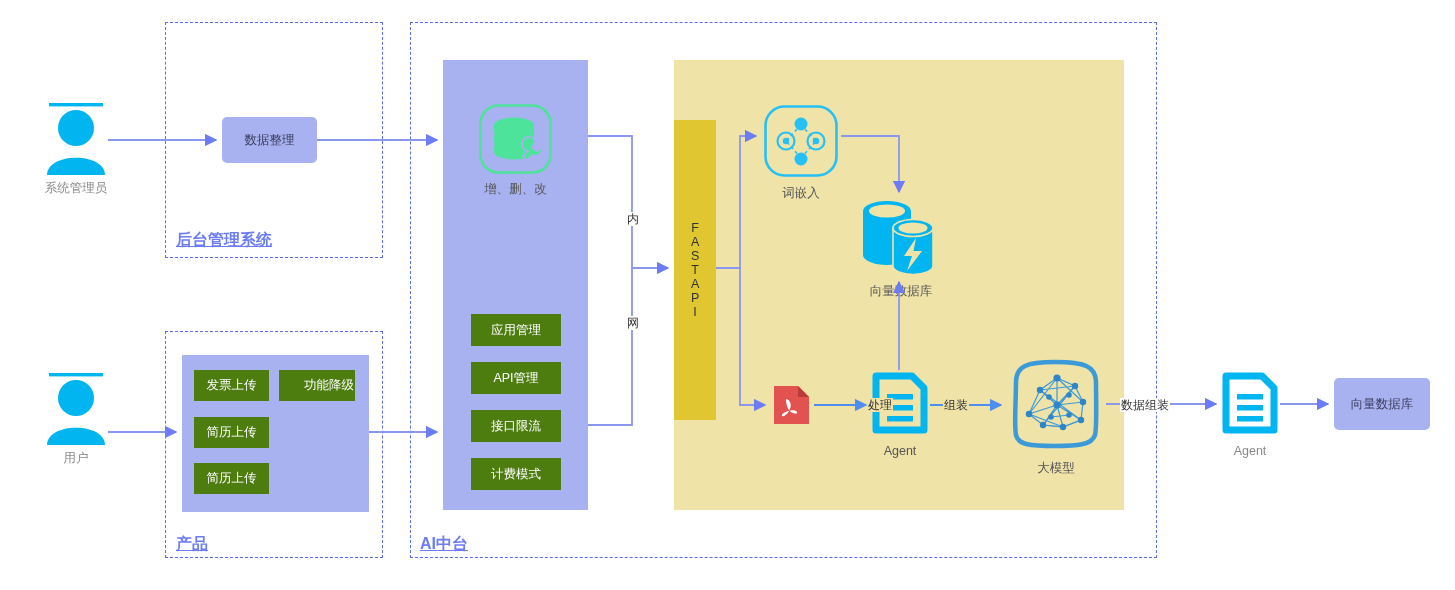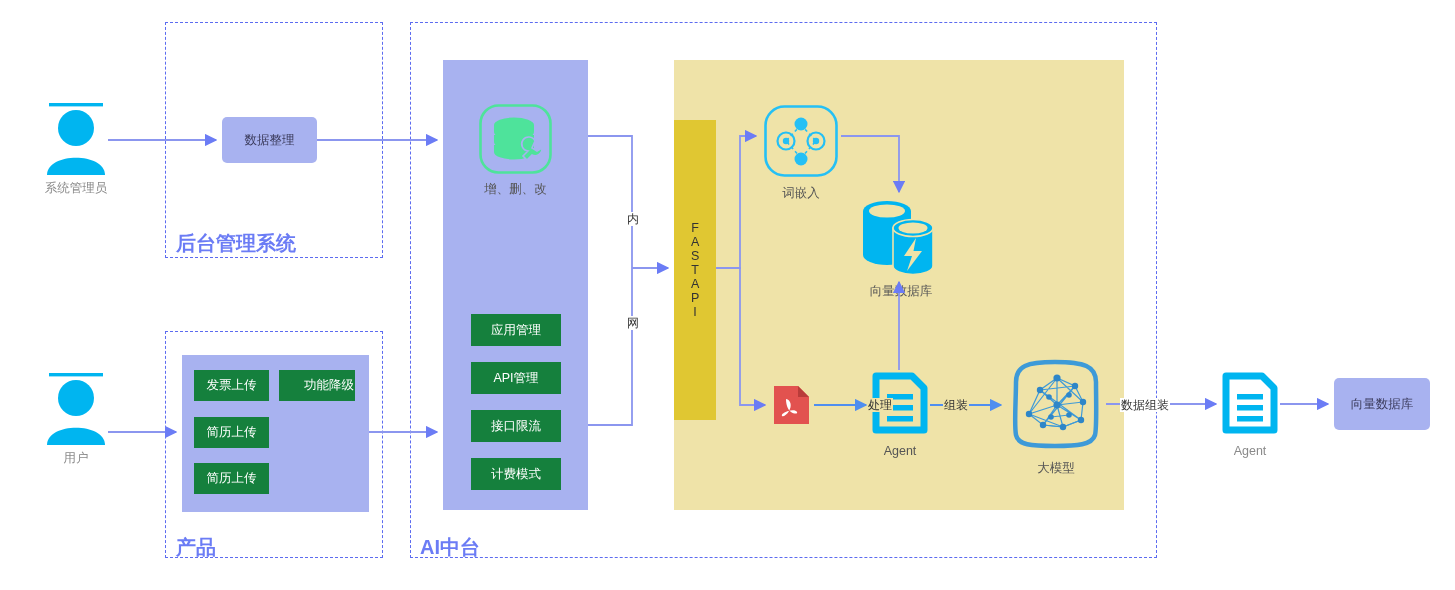--- a/index.html
+++ b/index.html
@@ -3,25 +3,25 @@
 <meta charset="utf-8">
 <style>
   html,body{margin:0;padding:0;background:#ffffff;}
   body{width:1455px;height:590px;position:relative;overflow:hidden;
        font-family:"Liberation Sans","DejaVu Sans",sans-serif;}
   .stage{position:absolute;left:0;top:0;width:1455px;height:590px;}
   svg.layer{position:absolute;left:0;top:0;width:1455px;height:590px;overflow:visible;}
 
   
   .group{position:absolute;background:#ffffff;border:1.6px dashed #5c6bf0;box-sizing:border-box;}
-  .group-label{position:absolute;font-size:20px;font-weight:bold;color:#6b7cf5;white-space:nowrap;}
+  .group-label{position:absolute;font-size:16px;font-weight:bold;color:#6b7cf5;white-space:nowrap;text-decoration:underline;}
 
   
   .panel{position:absolute;background:#a8b2f0;box-sizing:border-box;}
-  .chip{position:absolute;background:#15803d;color:#ffffff;font-size:12.5px;
+  .chip{position:absolute;background:#4d7c0f;color:#ffffff;font-size:12.5px;
         display:flex;align-items:center;justify-content:center;box-sizing:border-box;}
   .soft-chip{position:absolute;background:#a8b2f0;color:#3b3b5c;font-size:12.5px;border-radius:5px;
         display:flex;align-items:center;justify-content:center;box-sizing:border-box;}
 
   
   .yellow-region{position:absolute;background:#efe3a8;}
   .fastapi{position:absolute;background:#e0c732;display:flex;align-items:center;justify-content:center;}
   .fastapi span{font-size:12.5px;color:#333;letter-spacing:0;writing-mode:vertical-rl;
                 text-orientation:upright;line-height:1.45;}
 

